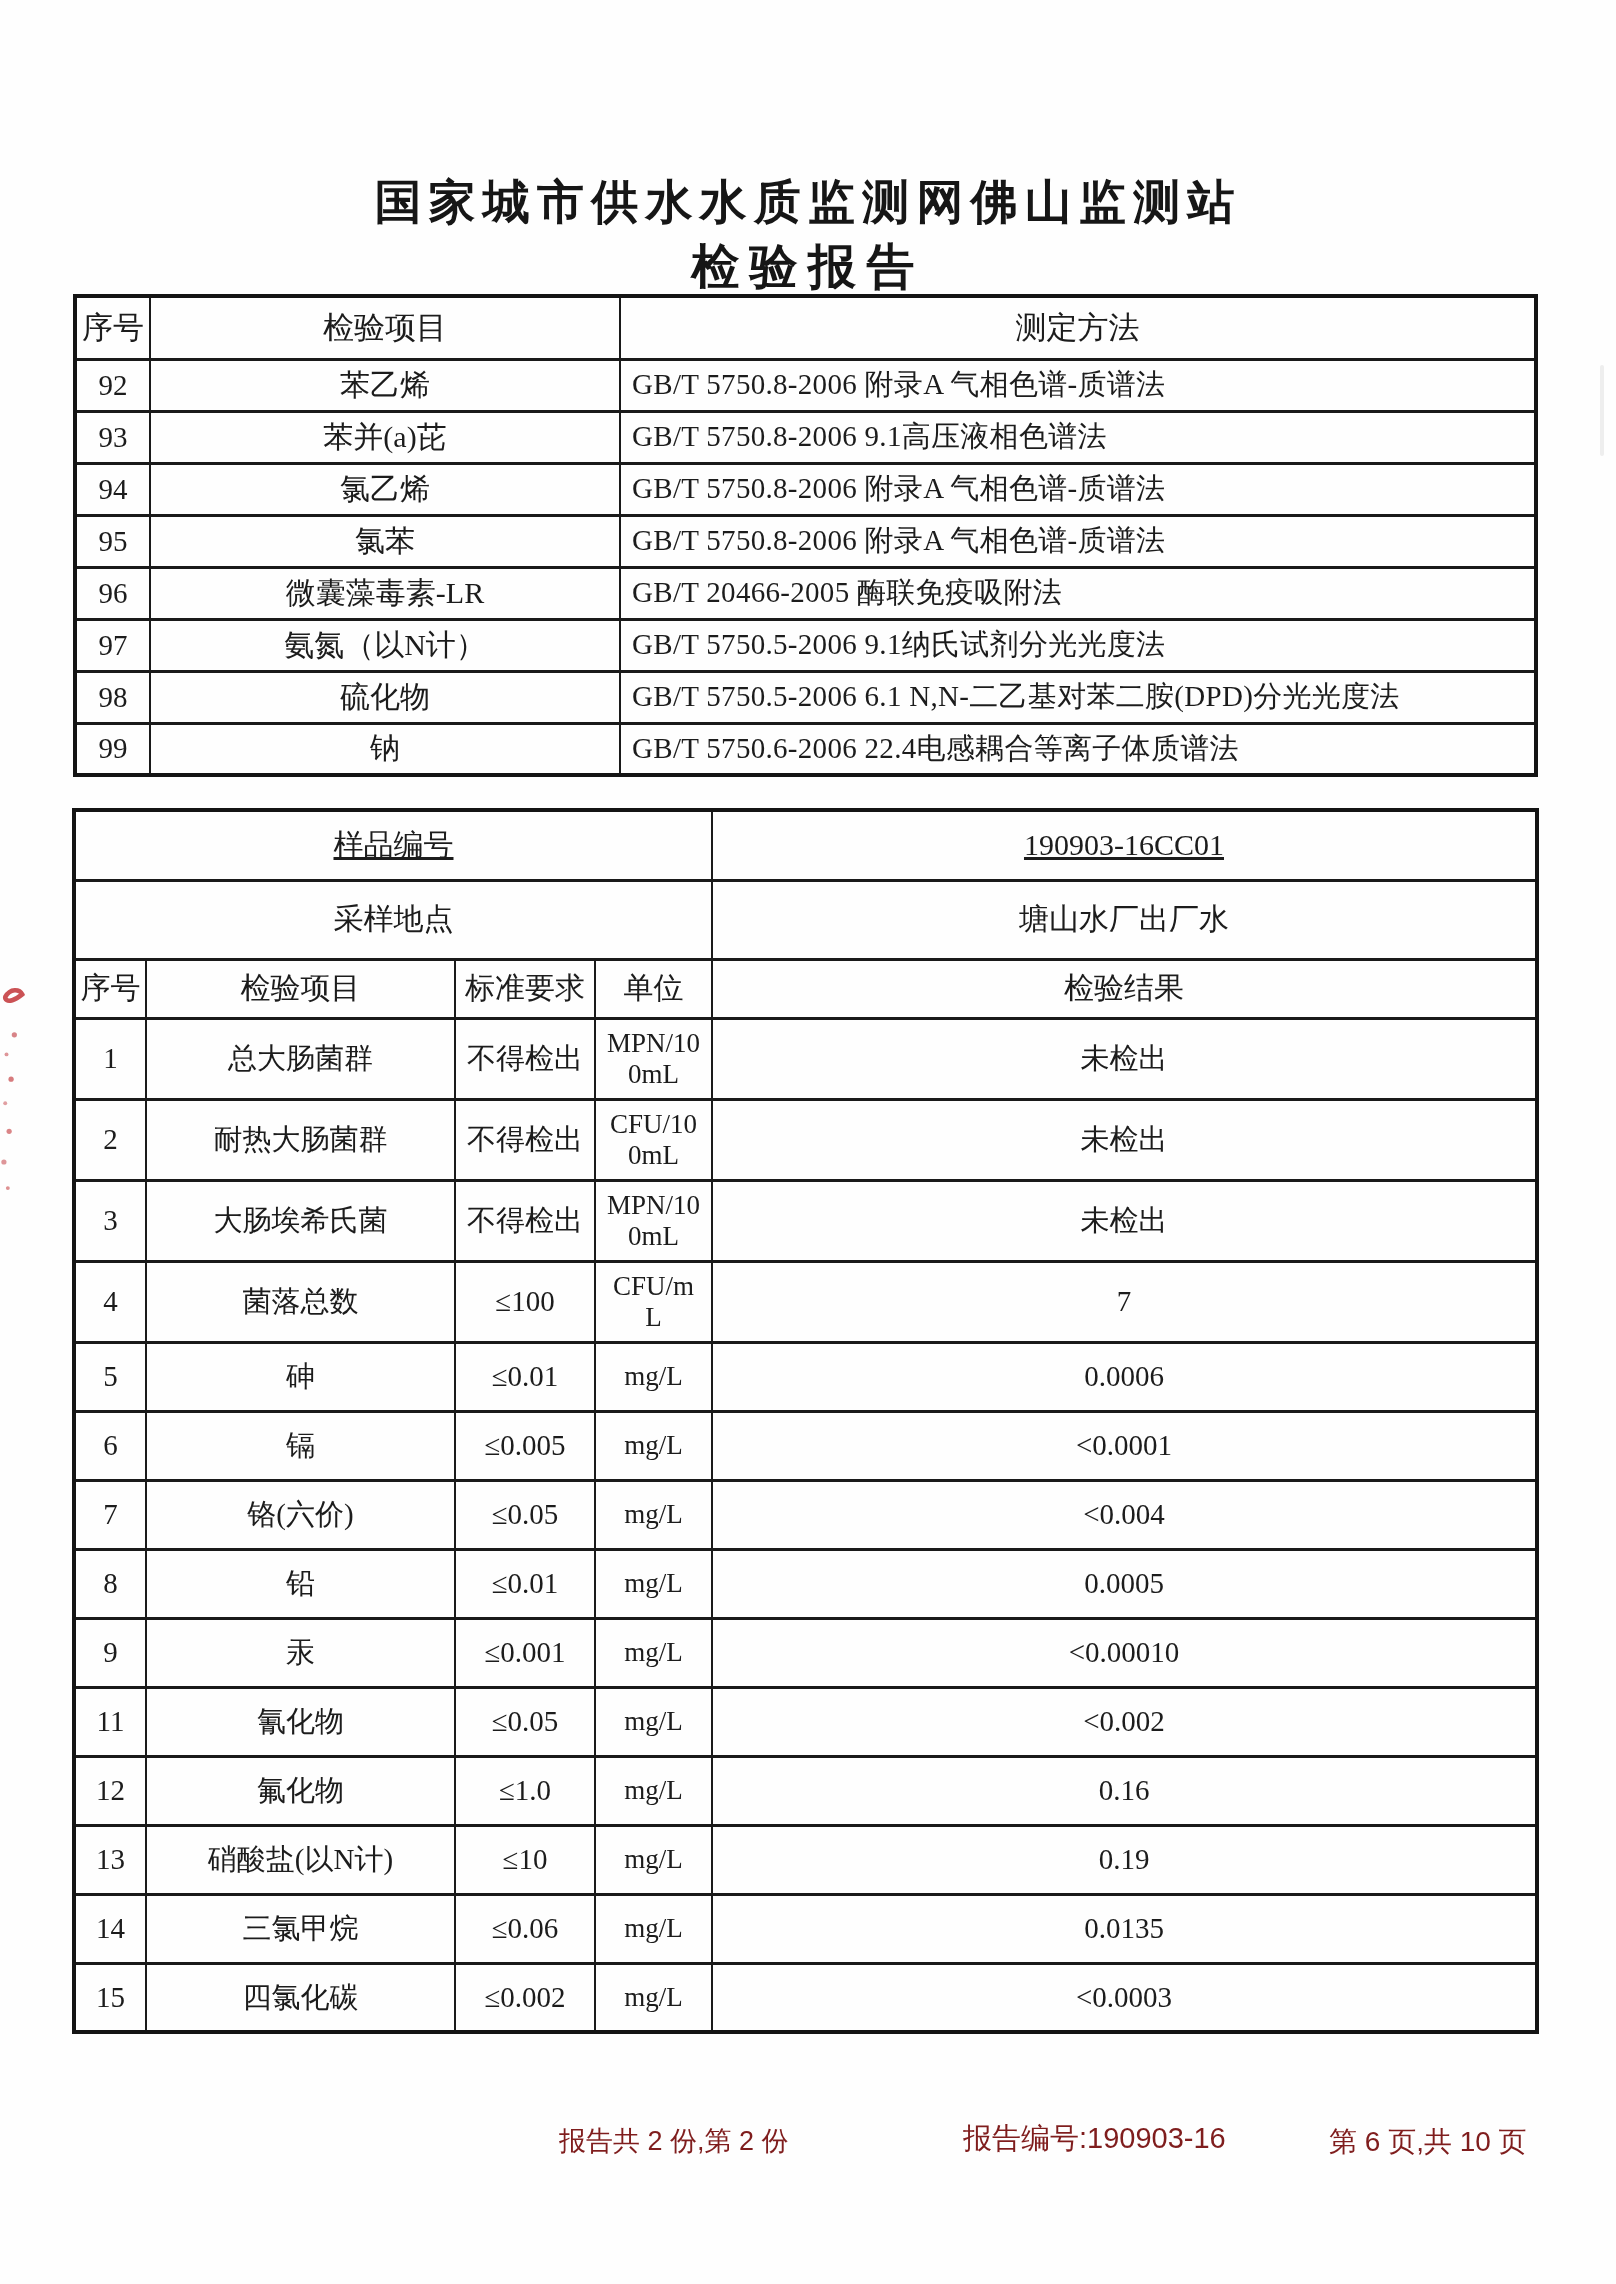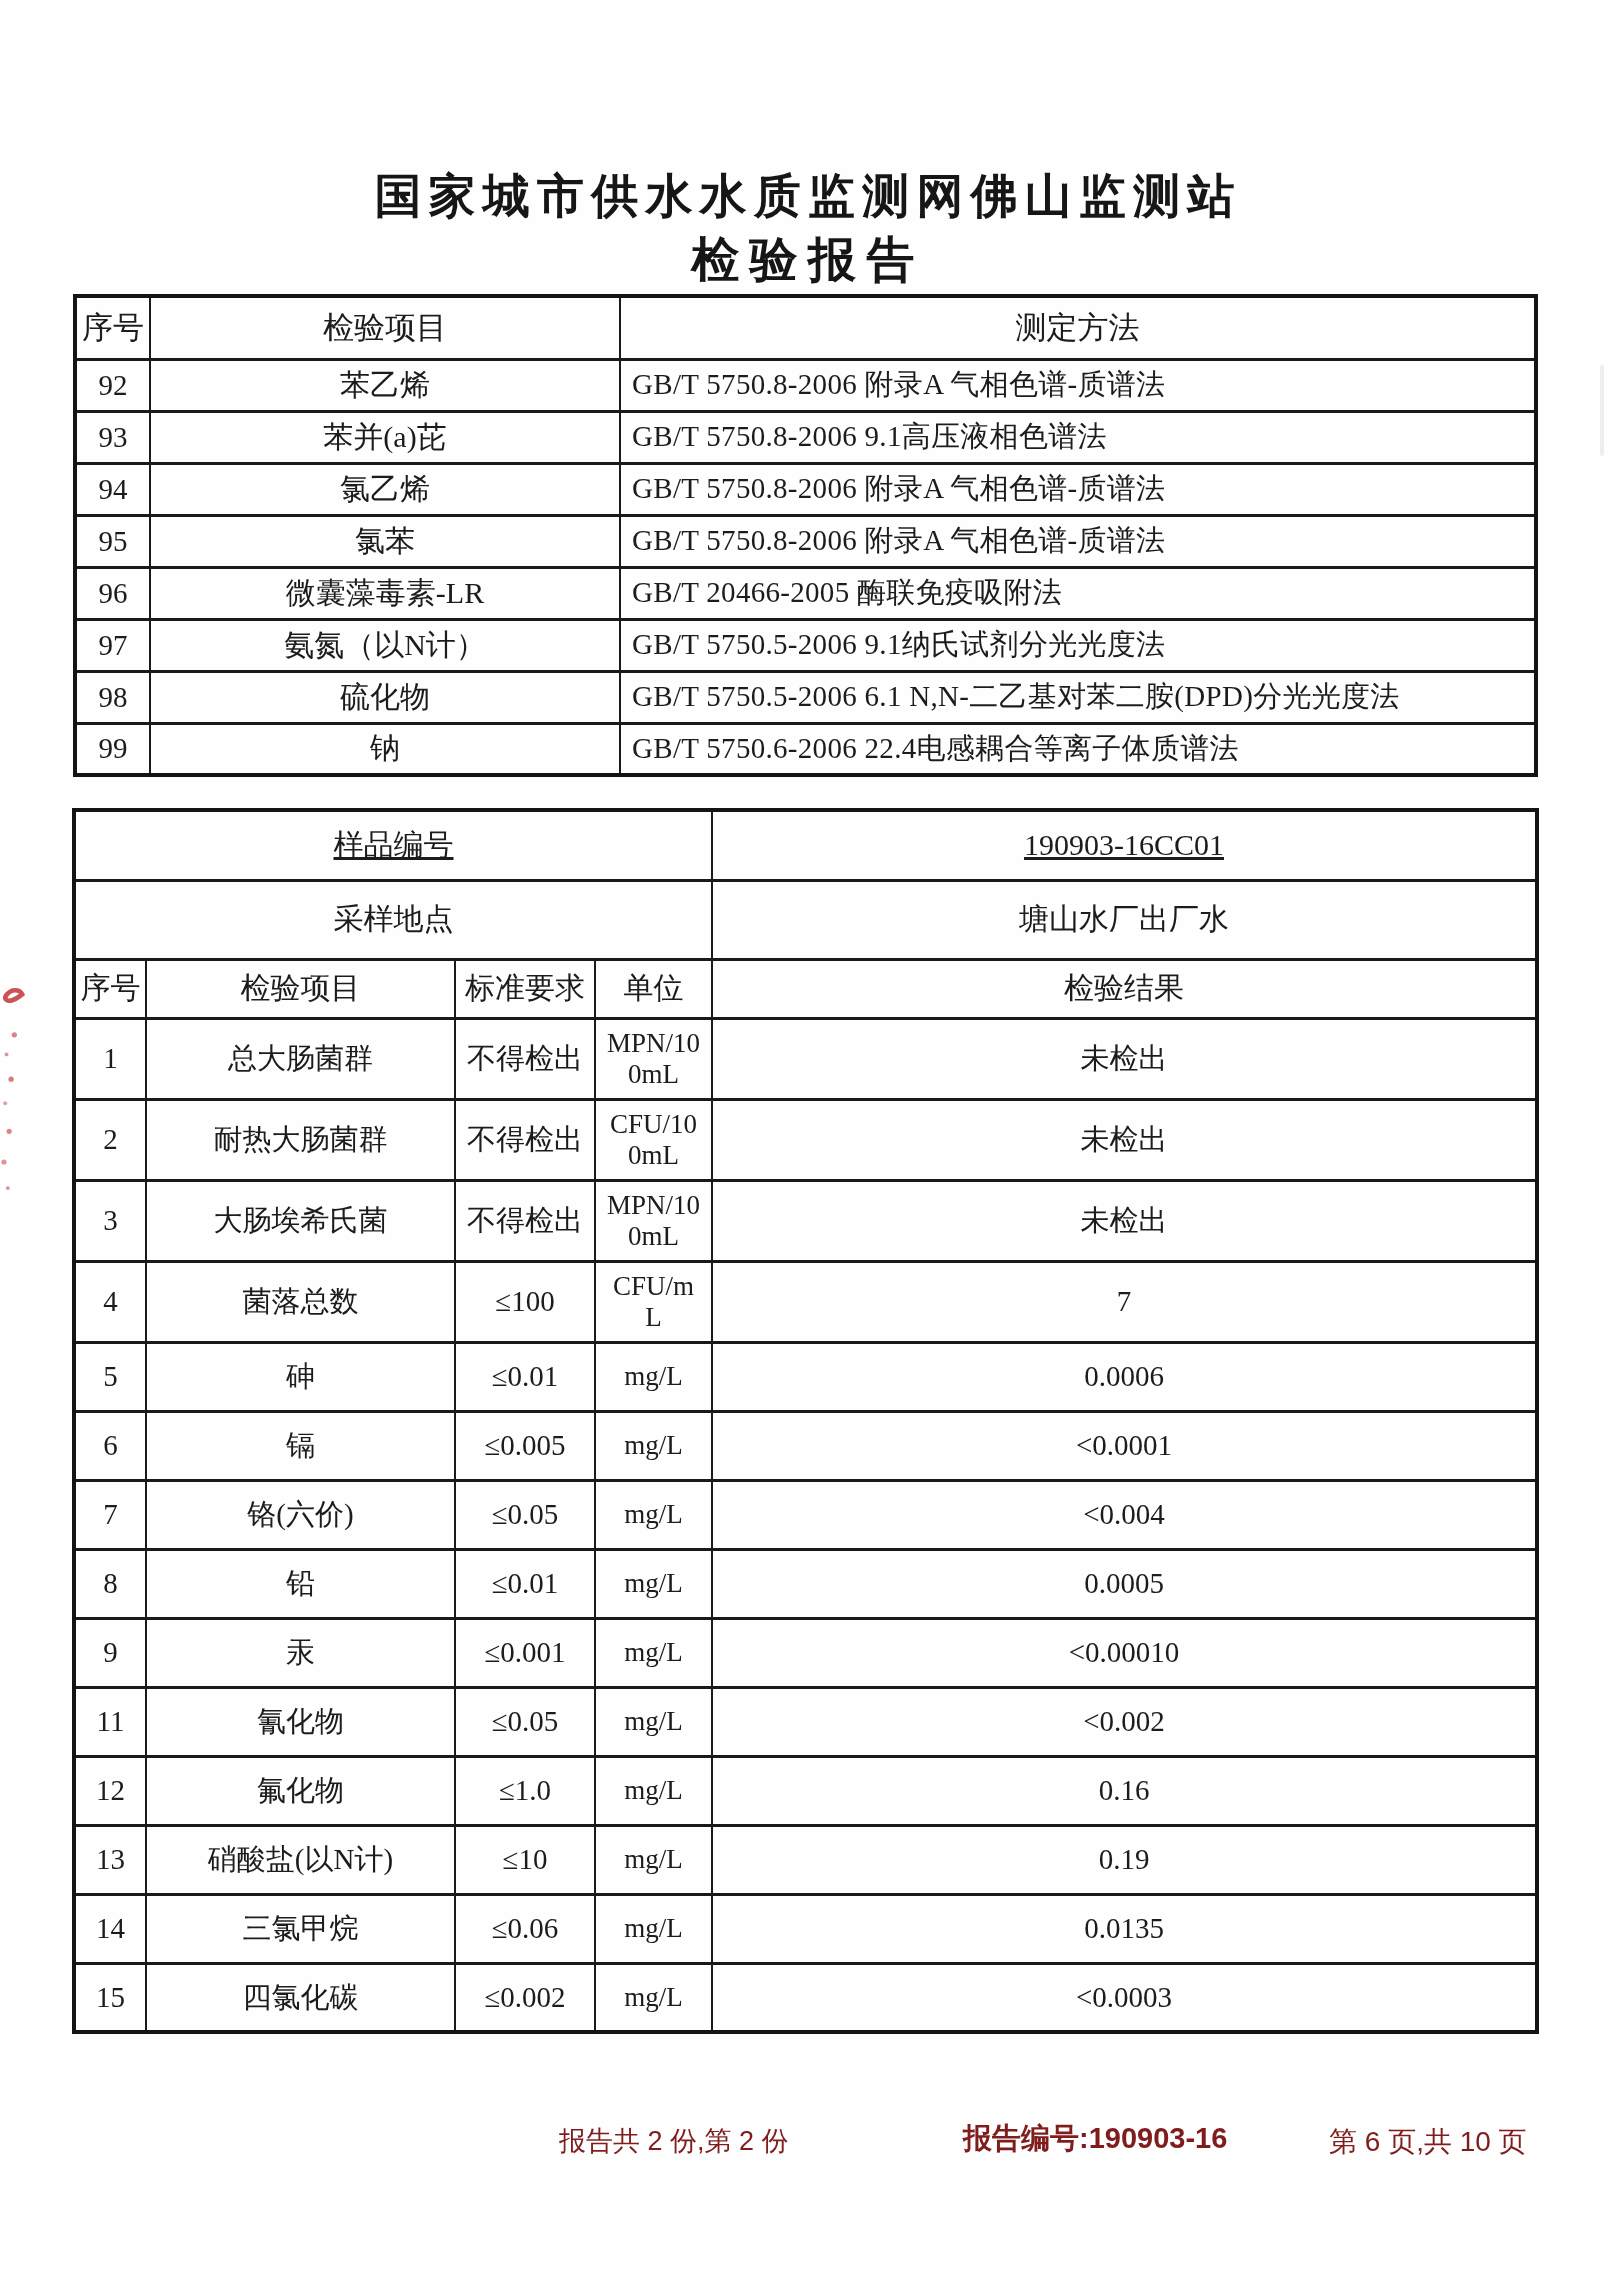--- a/index.html
+++ b/index.html
@@ -11,25 +11,26 @@
     background: #fefefe;
     overflow: hidden;
     font-family: "Liberation Serif", "DejaVu Serif", serif;
     color: #1b1b1b;
   }
   .title-line {
     position: absolute;
     left: 0;
     width: 1616px;
     text-align: center;
-    font-family: Liberation Sans, sans-serif;
+    font-family: Liberation Serif, serif;
     font-weight: 600;
     color: #161616;
     line-height: 1.05;
     white-space: nowrap;
+    margin-top: 7px;
   }
   #title1 { top: 171px; font-size: 47px; letter-spacing: 7.2px; }
   #title2 { top: 235px; font-size: 48px; letter-spacing: 10.4px; }
 
   table {
     position: absolute;
     border-collapse: collapse;
     table-layout: fixed;
     border: 4.6px solid #141414;
   }
@@ -77,21 +78,21 @@
 
   
   .foot {
     position: absolute;
     font-family: "Liberation Sans", "DejaVu Sans", sans-serif;
     color: #7f1d1d;
     white-space: pre;
     line-height: 1.15;
   }
   #foot-copies { left: 559px;  top: 2126px; font-size: 27px; }
-  #foot-report { left: 963px; top: 2122px; font-size: 29px; font-weight: 700; }
+  #foot-report { left: 963px; top: 2122px; font-size: 29px; font-weight: 400; }
   #foot-page   { left: 1329px; top: 2126px; font-size: 28px; }
 
   
   #red-marks { position: absolute; left: 0; top: 963px; }
   #gray-streak {
     position: absolute; right: 11.7px; top: 365px;
     width: 3.9px; height: 91px;
     background: rgba(120,120,120,0.12);
     border-radius: 2px;
   }

